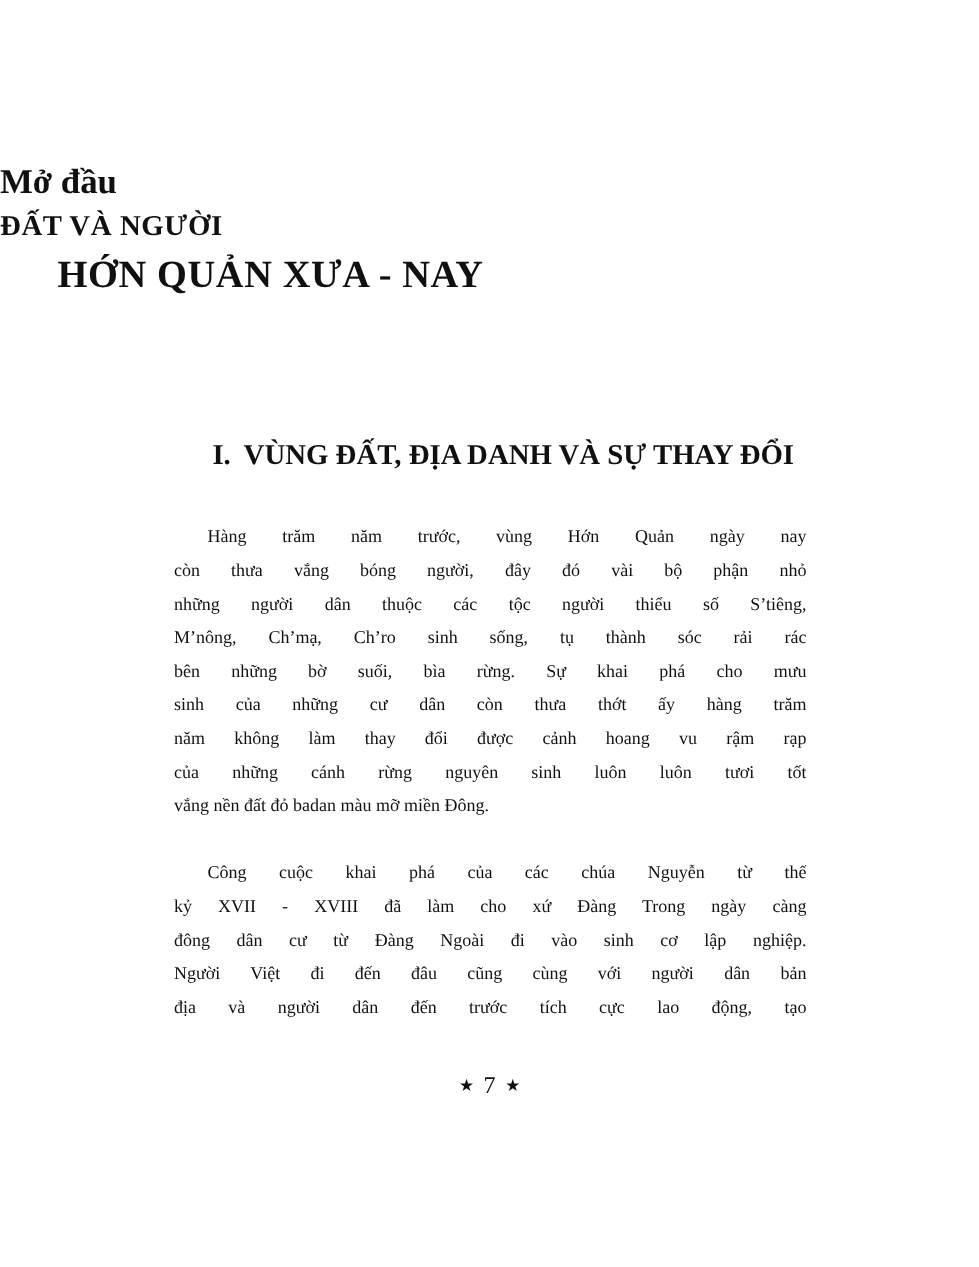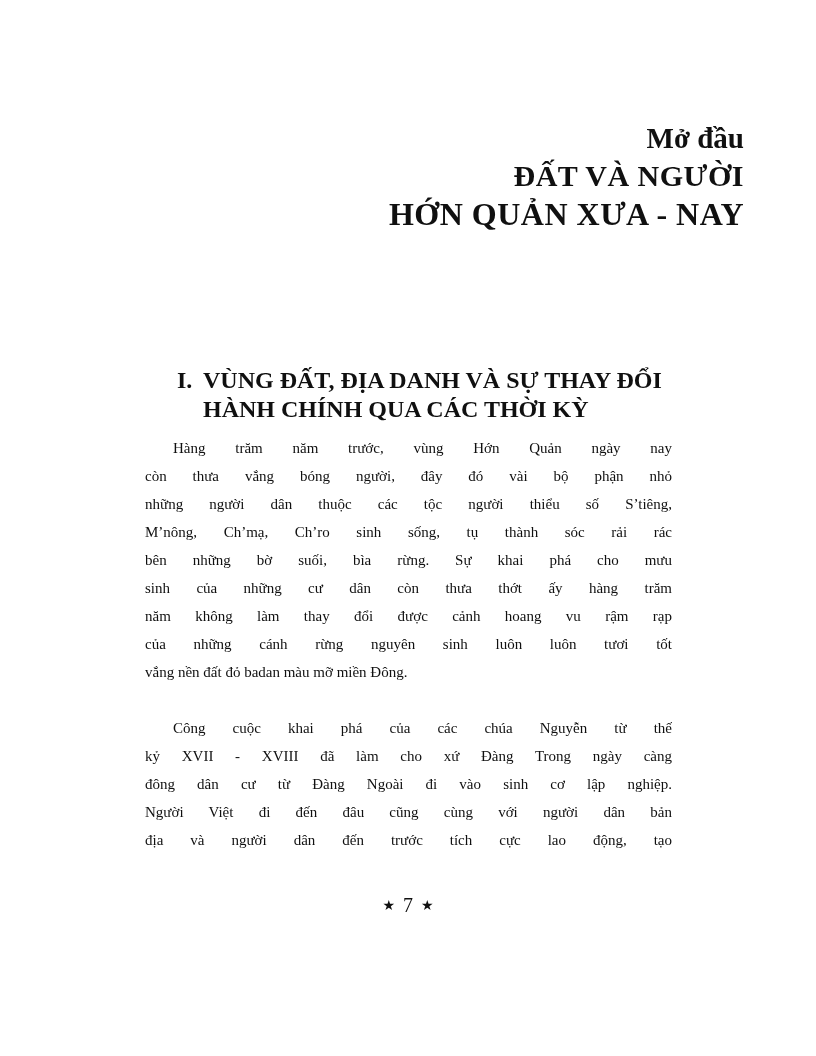--- a/index.html
+++ b/index.html
@@ -11,25 +11,25 @@
     overflow: hidden;
   }
   .page {
     position: relative;
     width: 816px; height: 1056px;
     background: #ffffff;
     overflow: hidden;
   }
   
   .title-block {
-    position: absolute; top: 119px; left: 0; width: 744px;
-    text-align: right; font-weight: bold;
+    position: absolute; top: 133px; left: 0; width: 744px;
+    text-align: left; font-weight: bold;
   }
   .kicker { font-size: 29px; line-height: 38px; }
-  .t1 { font-size: 30px; line-height: 37px; letter-spacing: 0.5px; }
+  .t1 { font-size: 24px; line-height: 37px; letter-spacing: 0.5px; }
   .t2 { font-size: 32px; line-height: 40px; letter-spacing: 0.5px; margin-left: 48px; }
   
   .heading {
     position: absolute; top: 366px; left: 177px;
     display: flex; align-items: flex-start;
     font-weight: bold; font-size: 24px; line-height: 29px;
   }
   .num { flex: 0 0 26px; width: 26px; }
   .htxt { display: flex; flex-direction: column; }
   .hl { white-space: nowrap; }
@@ -62,21 +62,20 @@
   <header class="title-block">
     <div class="kicker">Mở đầu</div>
     <div class="t1">ĐẤT VÀ NGƯỜI</div>
     <div class="t2">HỚN QUẢN XƯA - NAY</div>
   </header>
 
   <section class="heading">
     <span class="num">I.</span>
     <span class="htxt">
       <span class="hl">VÙNG ĐẤT, ĐỊA DANH VÀ SỰ THAY ĐỔI</span>
-      <span class="hl">HÀNH CHÍNH QUA CÁC THỜI KỲ</span>
     </span>
   </section>
 
   <div class="para p1">
     <div class="line j indent">Hàng trăm năm trước, vùng Hớn Quản ngày nay</div>
     <div class="line j">còn thưa vắng bóng người, đây đó vài bộ phận nhỏ</div>
     <div class="line j">những người dân thuộc các tộc người thiểu số S’tiêng,</div>
     <div class="line j">M’nông, Ch’mạ, Ch’ro sinh sống, tụ thành sóc rải rác</div>
     <div class="line j">bên những bờ suối, bìa rừng. Sự khai phá cho mưu</div>
     <div class="line j">sinh của những cư dân còn thưa thớt ấy hàng trăm</div>

